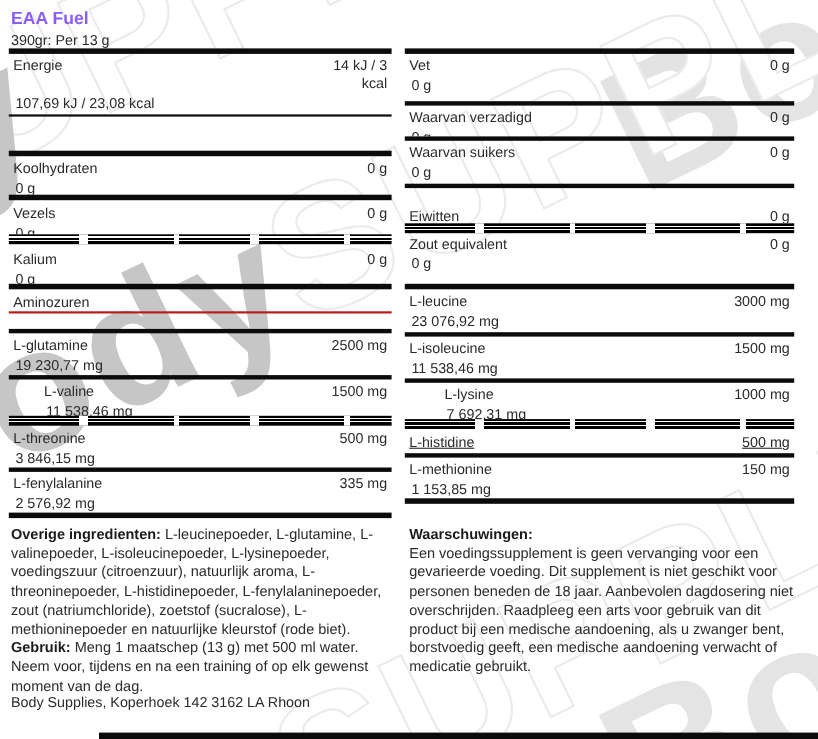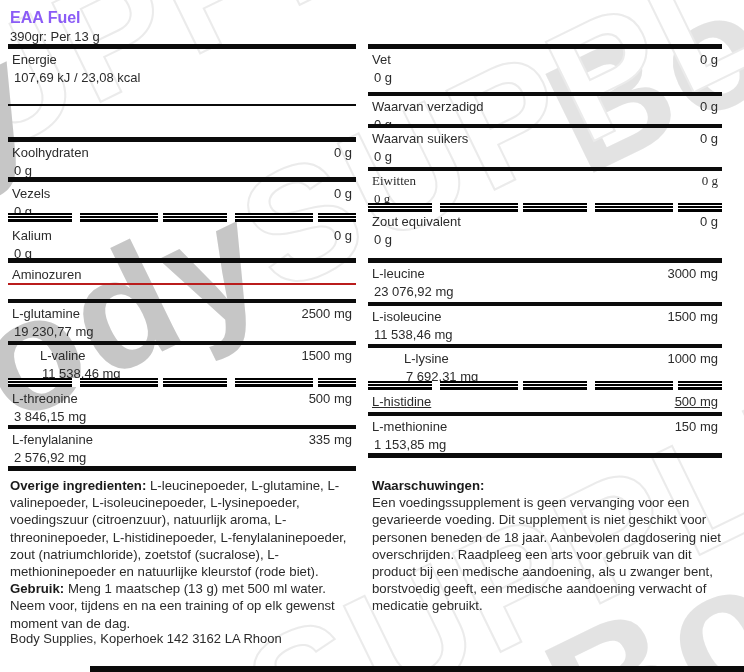--- a/index.html
+++ b/index.html
@@ -59,20 +59,21 @@
   <div id="hdr">
     <div class="title">EAA Fuel</div>
     <div class="serving">390gr: Per 13 g</div>
   </div>
 
   <div class="col" style="left:8px;top:44px;width:348px;">
     <div class="bar5"></div>
     <div class="nrow thinline" style="height:57px;">
       <div class="nline">
         <span class="nlabel">Energie</span>
+        <span class="nval vwrap">14 kJ / 3 kcal</span>
       </div>
       <div class="nsub">107,69 kJ / 23,08 kcal</div>
     </div>
     <div class="spacer"></div>
     <div class="bar5"></div>
     <div class="nrow" style="height:35px;">
       <div class="nline">
         <span class="nlabel">Koolhydraten</span>
         <span class="nval">0 g</span>
       </div>
@@ -115,21 +116,21 @@
     </div>
     <div class="bar4"></div>
     <div class="nrow" style="height:39px;">
       <div class="nline">
         <span class="nlabel">Waarvan suikers</span>
         <span class="nval">0 g</span>
       </div>
       <div class="nsub">0 g</div>
     </div>
     <div class="bar4"></div>
-    <div class="nrow" style="height:32px;padding-top:2px;font-family:Liberation Serif, serif;">
+    <div class="nrow" style="height:32px;padding-top:18px;">
       <div class="nline">
         <span class="nlabel">Eiwitten</span>
         <span class="nval">0 g</span>
       </div>
       <div class="nsub">0 g</div>
     </div>
     <div class="sep-glitch"></div>
     <div class="nrow" style="height:36px;padding-top:2px;">
       <div class="nline">
         <span class="nlabel">Zout equivalent</span>

